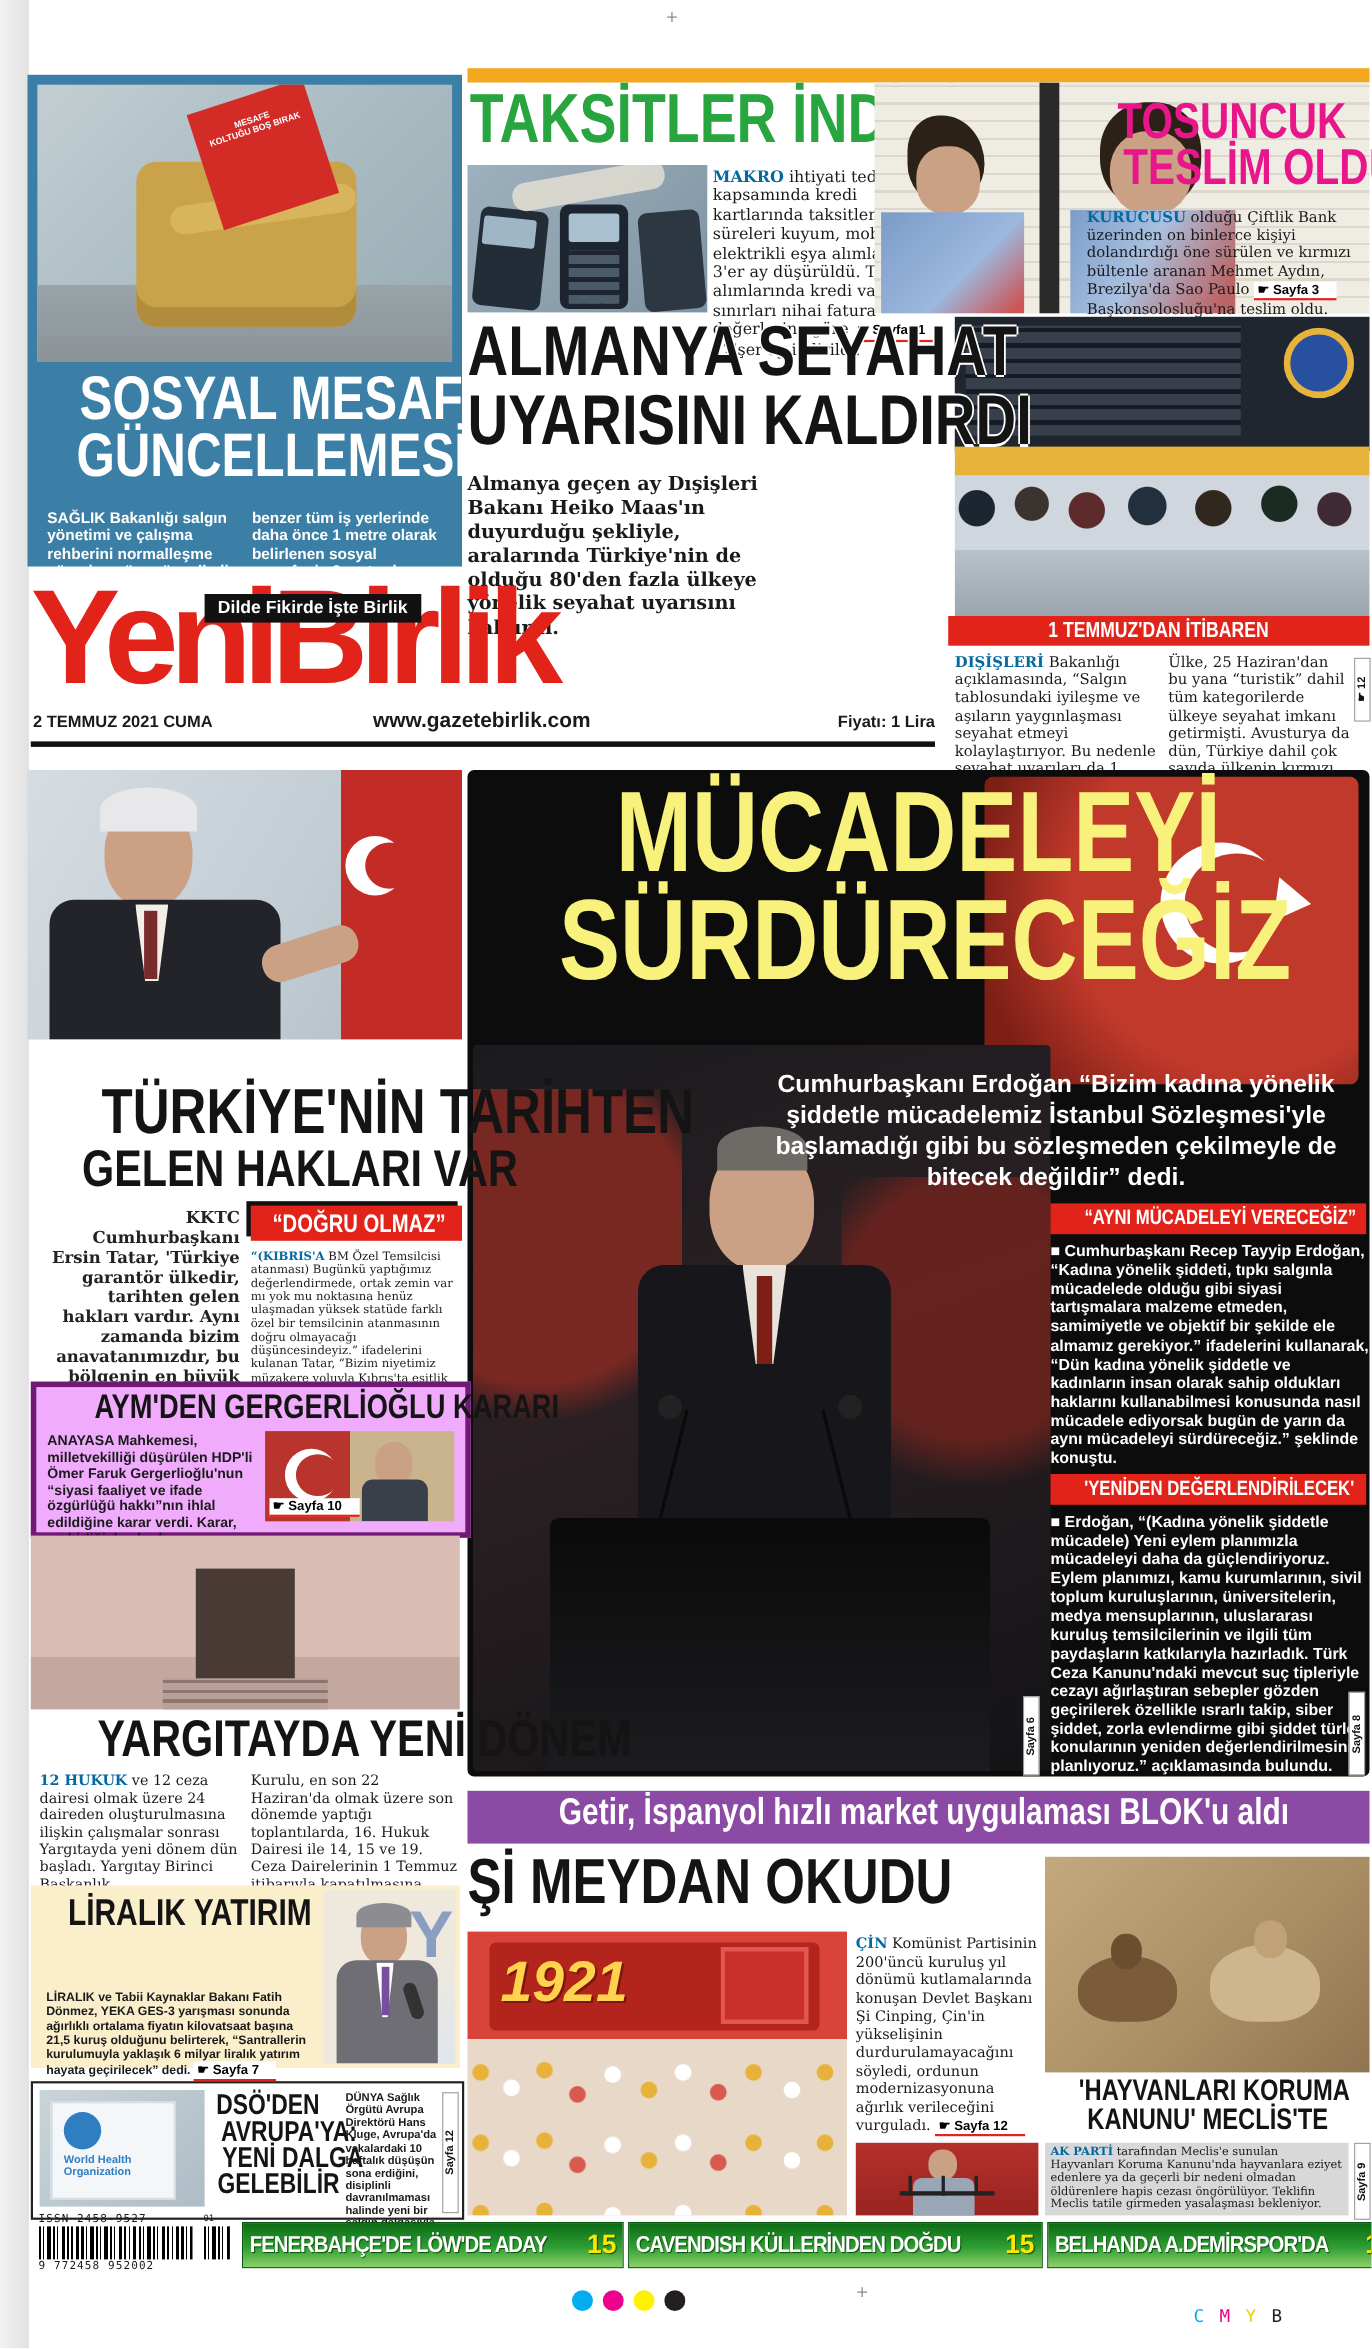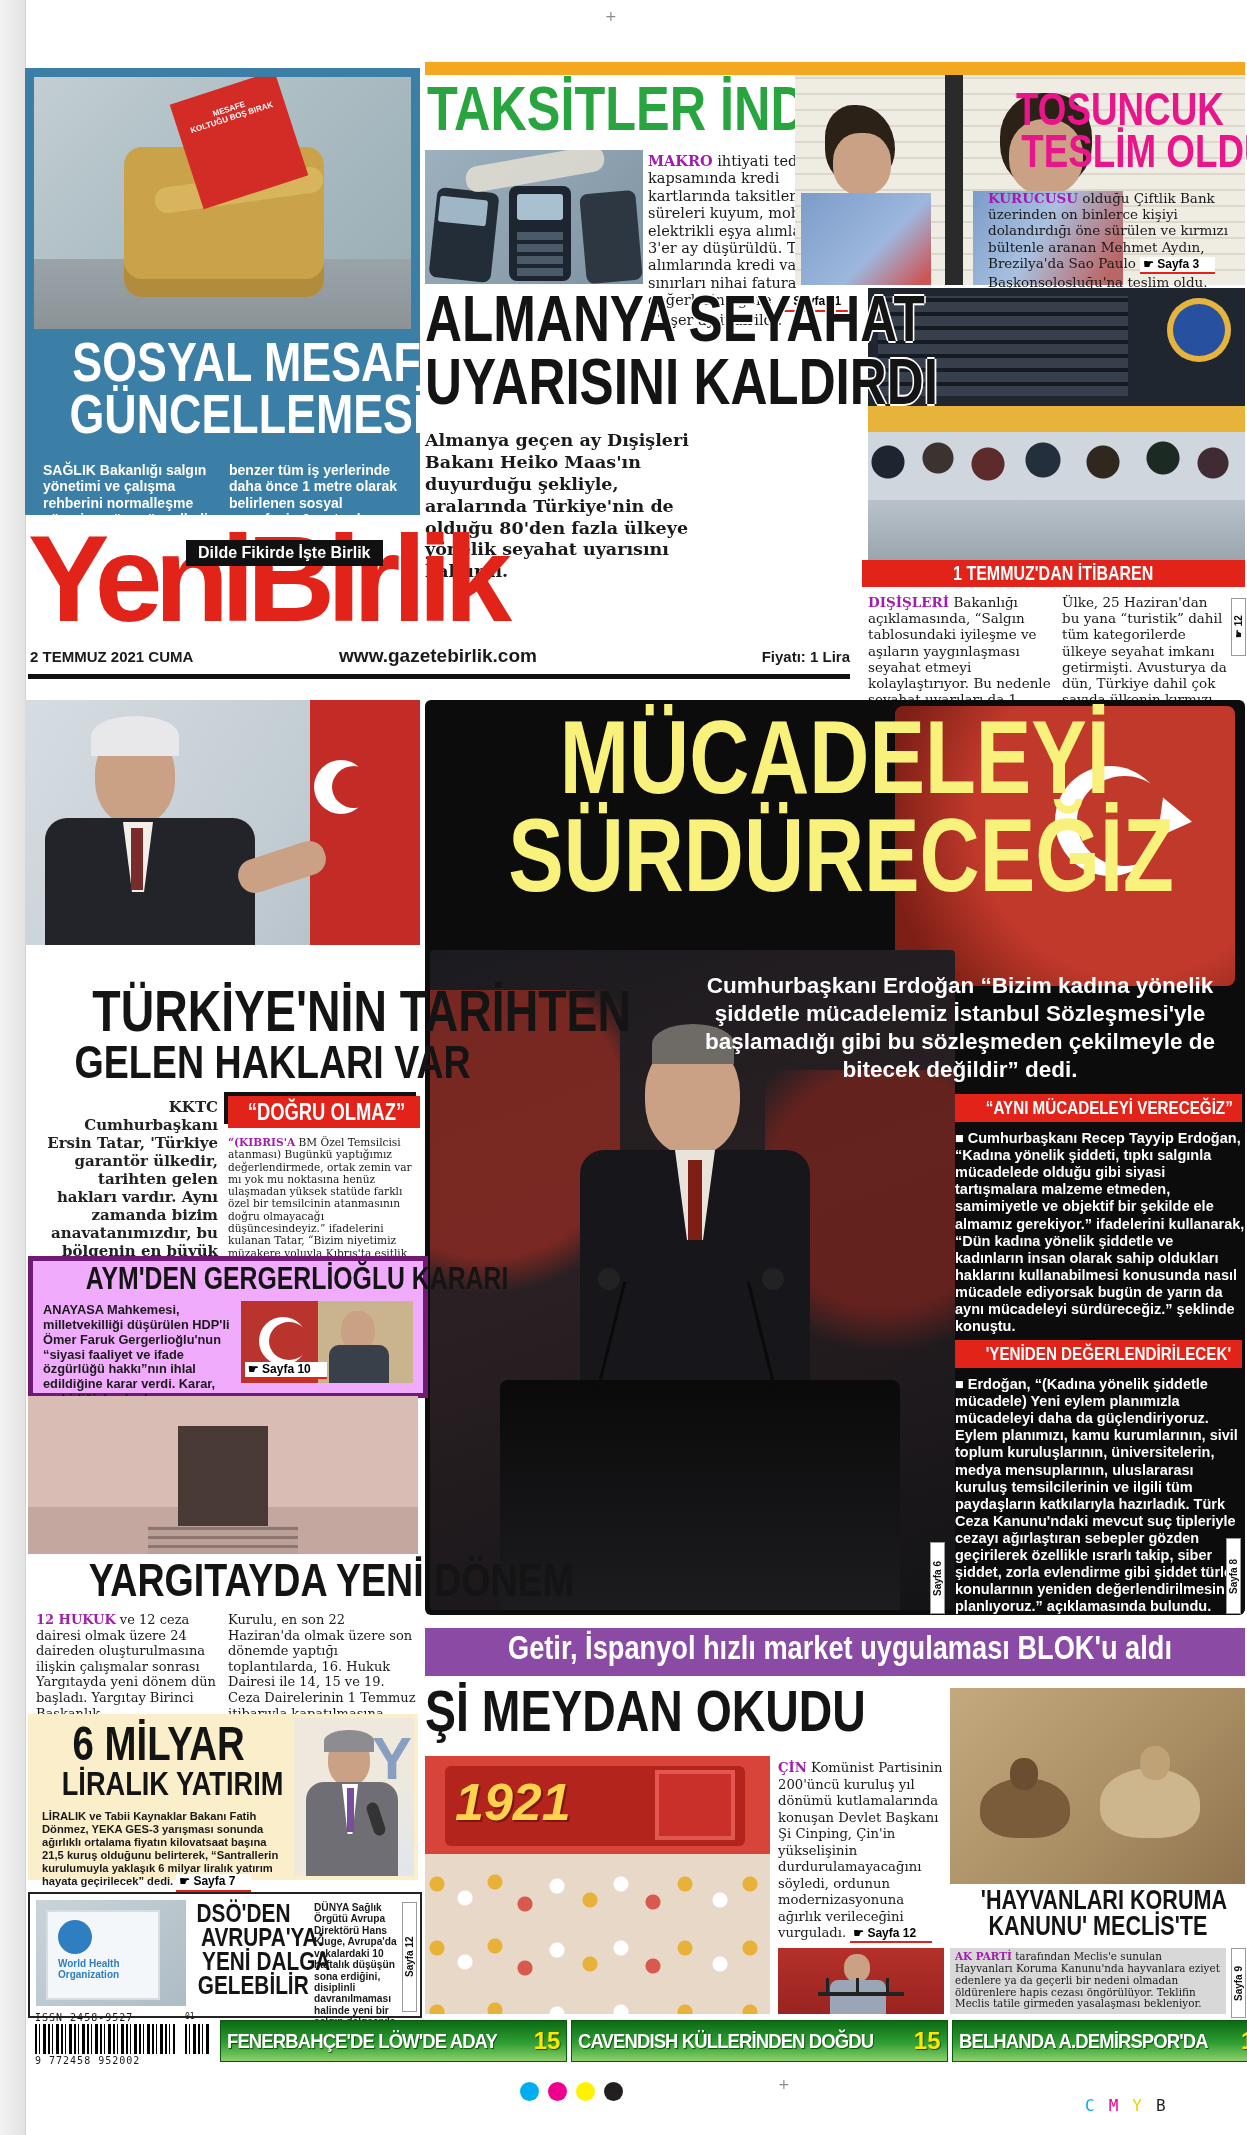--- a/index.html
+++ b/index.html
@@ -5,21 +5,21 @@
   html,body{margin:0;padding:0;background:#fff;}
   #page{position:relative;width:1247px;height:2135px;background:#fff;overflow:hidden;
         font-family:"Liberation Sans",sans-serif;color:#1a1a1a;}
   .abs{position:absolute;}
   .ph{position:absolute;overflow:hidden;}
   .hl{font-family:"Liberation Sans",sans-serif;font-weight:bold;color:#141414;line-height:.92;}
   .cnd{display:inline-block;white-space:nowrap;transform:scaleX(.8);transform-origin:center;}
   .cndl{display:inline-block;white-space:nowrap;transform:scaleX(.8);transform-origin:left center;}
   .ser{font-family:"DejaVu Serif",serif;}
   .sb{font-family:"Liberation Sans",sans-serif;font-weight:bold;}
-  .lead{color:#a21caf;font-weight:bold;}
+  .lead{color:#0369a1;font-weight:bold;}
   .leadb{font-weight:bold;}
   .mk{display:inline-block;background:#fff;color:#000;font:bold 12px "Liberation Sans",sans-serif;
       padding:0 16px 1px 3px;border-bottom:2px solid #e2231a;white-space:nowrap;line-height:1.2;}
   .vtab{position:absolute;background:#fff;border:1px solid #9a9a9a;color:#111;
         writing-mode:vertical-rl;transform:rotate(180deg);text-align:center;
         font:bold 10px "Liberation Sans",sans-serif;padding:2px 1px;}
   .redbox{background:#e2231a;color:#fff;text-align:center;}
   .crest{position:absolute;border-radius:50%;}
   .win{background-image:repeating-linear-gradient(90deg,rgba(60,40,40,.55) 0 6px,transparent 6px 26px),
        repeating-linear-gradient(0deg,rgba(60,40,40,.55) 0 5px,transparent 5px 22px);}
@@ -218,21 +218,20 @@
   </div>
   <div class="abs ser" style="left:36px;top:1612px;width:182px;height:96px;font-size:13px;line-height:1.2;">
     <span class="lead">12 HUKUK</span><span> ve 12 ceza dairesi olmak üzere 24 daireden oluşturulmasına ilişkin çalışmalar sonrası Yargıtayda yeni dönem dün başladı. Yargıtay Birinci Başkanlık</span>
   </div>
   <div class="abs ser" style="left:228px;top:1612px;width:190px;height:96px;font-size:13px;line-height:1.2;">
     <span>Kurulu, en son 22 Haziran'da olmak üzere son dönemde yaptığı toplantılarda, 16. Hukuk Dairesi ile 14, 15 ve 19. Ceza Dairelerinin 1 Temmuz itibarıyla kapatılmasına karar verdi. </span><span class="mk">☛10</span>
   </div>
 
   <div class="abs" style="left:28px;top:1714px;width:390px;height:166px;background:#fbeecb;">
     <div class="abs hl" style="left:6px;top:8px;width:250px;text-align:center;">
-      <div style="font-size:48px;"><span class="cnd">6 MİLYAR</span></div>
       <div style="font-size:34px;margin-top:2px;"><span class="cnd">LİRALIK YATIRIM</span></div>
     </div>
     <div class="abs sb" style="left:14px;top:96px;width:246px;height:66px;font-size:11.2px;line-height:1.15;">
       <span class="leadb">LİRALIK</span><span> ve Tabii Kaynaklar Bakanı Fatih Dönmez, YEKA GES-3 yarışması sonunda ağırlıklı ortalama fiyatın kilovatsaat başına 21,5 kuruş olduğunu belirterek, “Santrallerin kurulumuyla yaklaşık 6 milyar liralık yatırım hayata geçirilecek” dedi. </span><span class="mk">☛ Sayfa 7</span>
     </div>
     <div class="ph" style="left:266px;top:4px;width:120px;height:158px;background:linear-gradient(135deg,#efe9dd 0 60%,#dfe6ee 100%);">
       <div class="abs" style="right:2px;top:6px;color:#2458a8;font:bold 60px 'Liberation Sans',sans-serif;opacity:.5;">Y</div>
       <div class="abs" style="left:34px;top:18px;width:42px;height:50px;background:#caa184;border-radius:46%;"></div>
       <div class="abs" style="left:30px;top:12px;width:50px;height:22px;background:#8d8d91;border-radius:50% 50% 0 0;"></div>
       <div class="abs" style="left:12px;top:64px;width:92px;height:94px;background:#6e6e74;border-radius:18px 18px 0 0;"></div>

